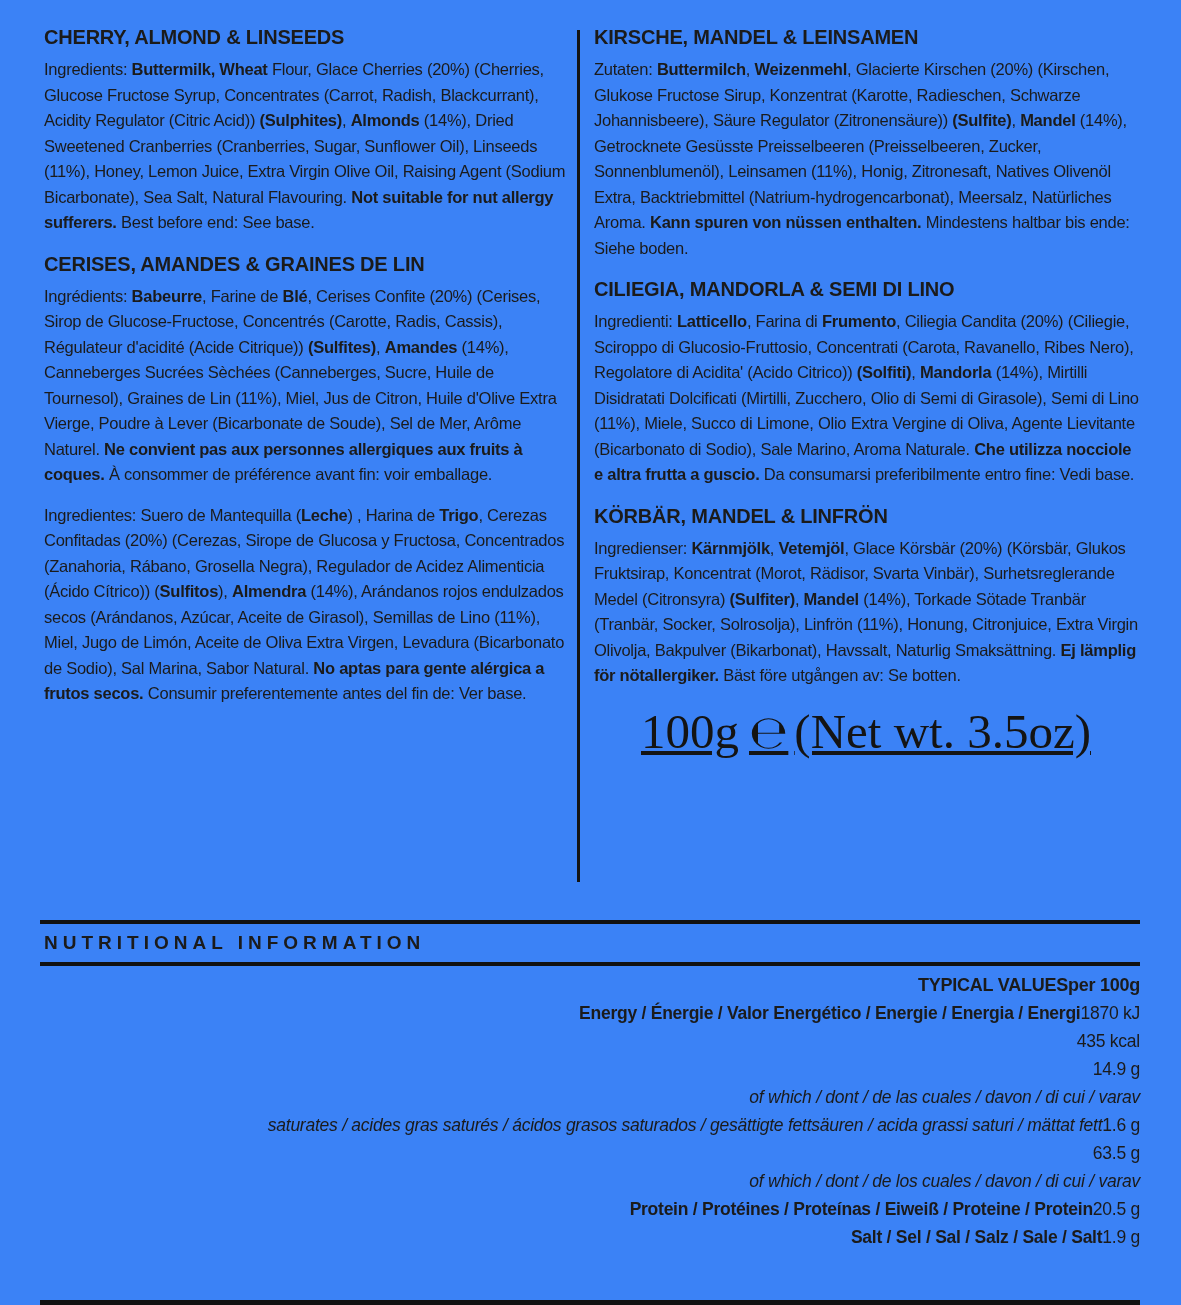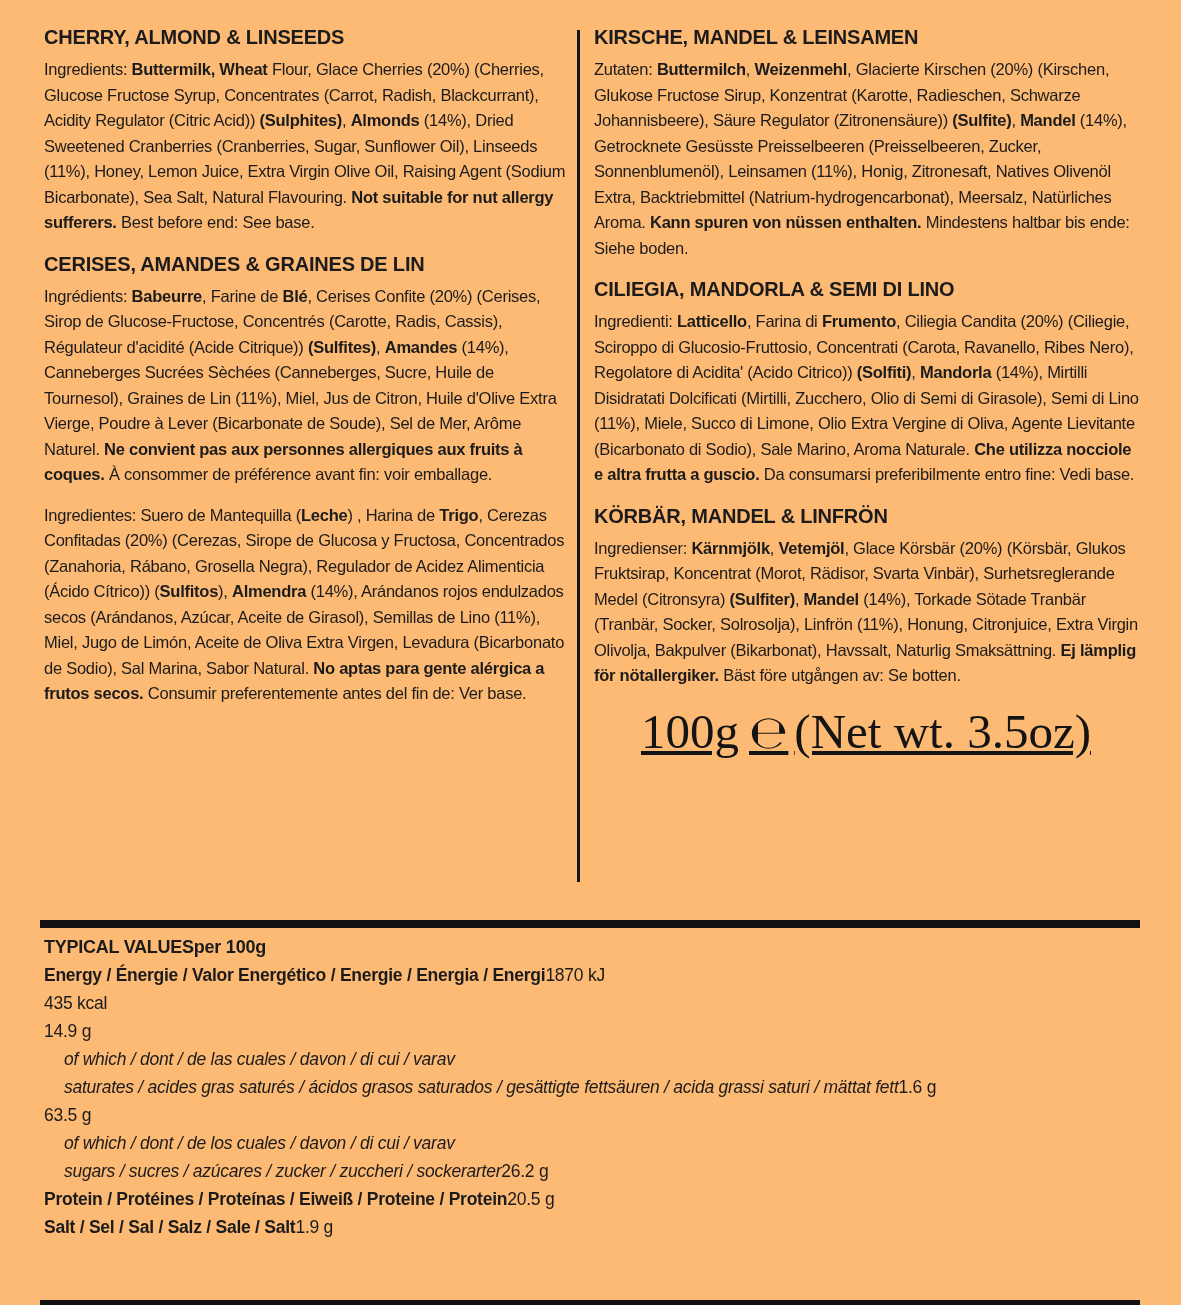--- a/index.html
+++ b/index.html
@@ -1,19 +1,19 @@
 <!DOCTYPE html>
 <html><head>
 <meta charset="utf-8">
 <style>
   html,body { margin:0; padding:0; background:#ffffff; }
   .page {
     position:relative;
     width:1181px; height:1305px;
-    background:#fdba74;
+    background:#3b82f6;
     color:#1b1b1b;
     font-family:"Liberation Sans", sans-serif;
     overflow:hidden;
   }
   .cols {
     display:grid;
     grid-template-columns:524px 546px;
     column-gap:26px;
     padding:24px 0 0 44px;
     height:898px;
@@ -68,21 +68,21 @@
   }
   .nutri-heading {
     font-weight:bold;
     font-size:19px;
     letter-spacing:5px;
     padding:8px 0 8px 44px;
   }
   .n-table { padding-top:5px; }
   .n-row {
     display:flex;
-    justify-content:flex-start;
+    justify-content:flex-end;
     align-items:baseline;
     padding:0 41px 0 44px;
     font-size:17.5px;
     line-height:28px;
     letter-spacing:-0.25px;
   }
   .n-row.header-row { font-weight:bold; font-size:18px; }
   .n-row.indent .n-label { padding-left:20px;font-style:italic; }
   .n-label { text-align:left; }
   .n-label.b { font-weight:bold; }
@@ -132,20 +132,21 @@
       </div>
       <div class="weight-line">
         <span>100g</span><span class="esign">℮</span><span>(Net wt. 3.5oz)</span>
       </div>
     </div>
 
   </div>
 
   <div class="nutrition">
     <div class="rule"></div>
+    <div class="nutri-heading">NUTRITIONAL INFORMATION</div>
     <div class="rule"></div>
     <div class="n-table">
       <div class="n-row header-row">
         <span class="n-label">TYPICAL VALUES</span>
         <span class="n-value">per 100g</span>
       </div>
       <div>
           <div class="n-row">
             <span class="n-label b">Energy / Énergie / Valor Energético / Energie / Energia / Energi</span>
             <span class="n-value">1870 kJ</span>
@@ -165,24 +166,20 @@
             <span class="n-label">saturates / acides gras saturés / ácidos grasos saturados / gesättigte fettsäuren / acida grassi saturi / mättat fett</span>
             <span class="n-value">1.6 g</span>
           </div>
           <div class="n-row">
             <span class="n-value">63.5 g</span>
           </div>
           <div class="n-row indent">
             <span class="n-label">of which / dont / de los cuales / davon / di cui / varav</span>
             <span class="n-value"></span>
           </div>
-          <div class="n-row indent">
-            <span class="n-label">sugars / sucres / azúcares / zucker / zuccheri / sockerarter</span>
-            <span class="n-value">26.2 g</span>
-          </div>
           <div class="n-row">
             <span class="n-label b">Protein / Protéines / Proteínas / Eiweiß / Proteine / Protein</span>
             <span class="n-value">20.5 g</span>
           </div>
           <div class="n-row">
             <span class="n-label b">Salt / Sel / Sal / Salz / Sale / Salt</span>
             <span class="n-value">1.9 g</span>
           </div>
         </div>
     </div>

